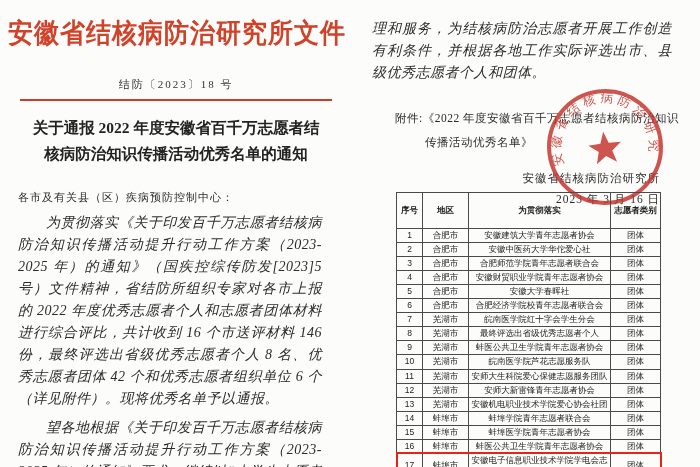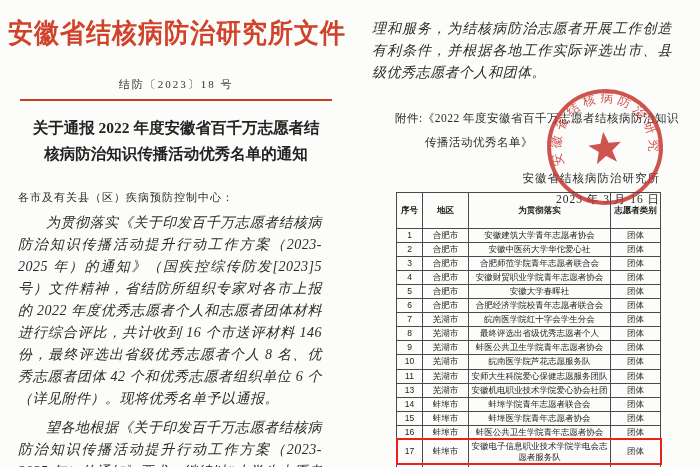--- a/index.html
+++ b/index.html
@@ -169,20 +169,26 @@
           <td>皖南医学院芦花志愿服务队</td>
           <td>团体</td>
         </tr>
         <tr>
           <td>11</td>
           <td>芜湖市</td>
           <td>安师大生科院爱心保健志愿服务团队</td>
           <td>团体</td>
         </tr>
         <tr>
+          <td>12</td>
+          <td>芜湖市</td>
+          <td>安师大新雷锋青年志愿者协会</td>
+          <td>团体</td>
+        </tr>
+        <tr>
           <td>13</td>
           <td>芜湖市</td>
           <td>安徽机电职业技术学院爱心协会社团</td>
           <td>团体</td>
         </tr>
         <tr>
           <td>14</td>
           <td>蚌埠市</td>
           <td>蚌埠学院青年志愿者联合会</td>
           <td>团体</td>

